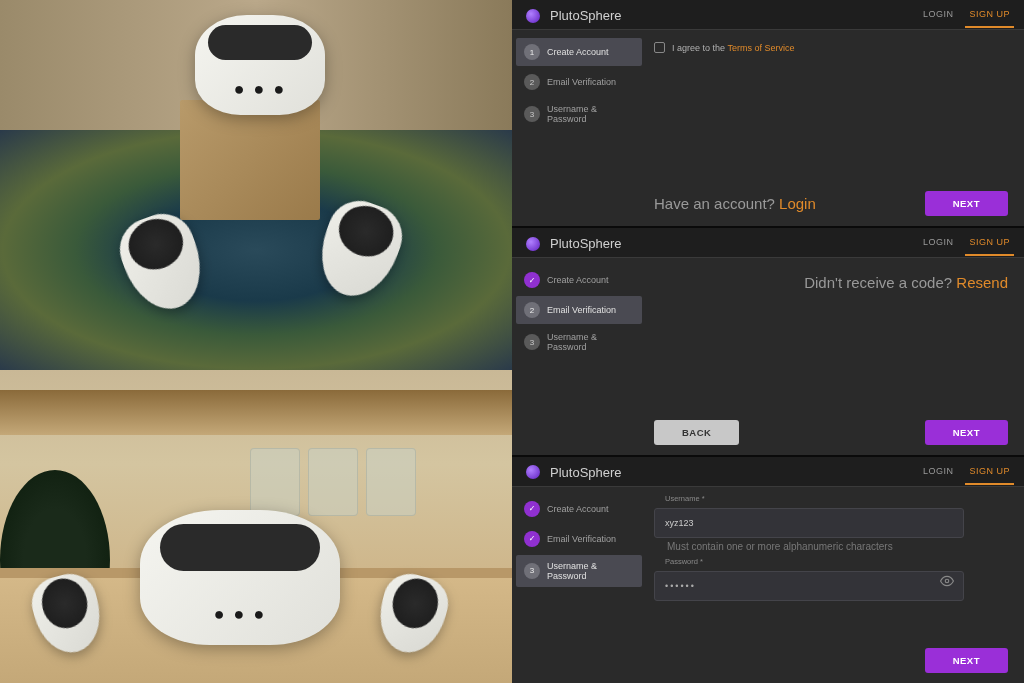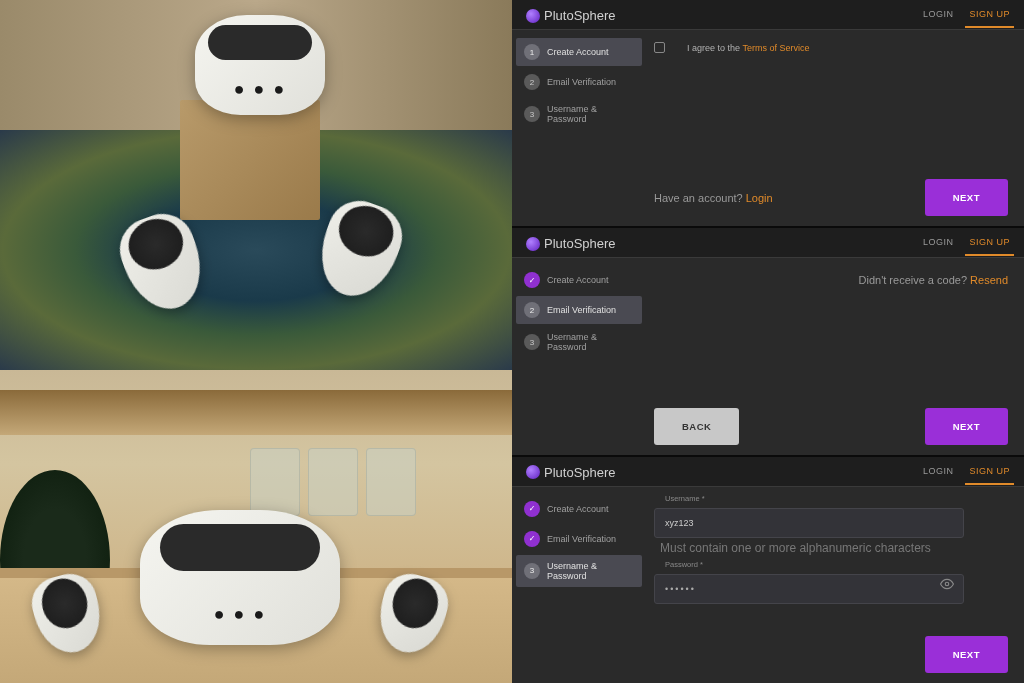--- a/index.html
+++ b/index.html
@@ -89,21 +89,21 @@
   }
   .panel-header {
     display: flex;
     align-items: center;
     justify-content: space-between;
     padding: 8px 14px 6px 14px;
     background: #1e1e1e;
     border-bottom: 1px solid #3a3a3a;
   }
   .brand {
-    display: flex; align-items: center; gap: 4px;
+    display: flex; align-items: center; gap: 10px;
     color: #d0d0d0; font-size: 13px; font-weight: 500;
   }
   .brand-icon {
     width: 14px; height: 14px; border-radius: 50%;
     background: radial-gradient(circle at 35% 35%, #b080ff 0%, #6020c0 100%);
   }
   .header-links { display: flex; gap: 16px; font-size: 9px; }
   .link-login { color: #999; letter-spacing: 0.5px; cursor: pointer; }
   .link-signup { color: #e08a2a; letter-spacing: 0.5px; cursor: pointer; position: relative; padding-bottom: 3px; }
   .link-signup::after { content:''; position:absolute; bottom:-6px; left:-4px; right:-4px; height:2px; background:#e08a2a; }
@@ -139,37 +139,37 @@
     padding: 9px 10px; color: #888; font-size: 9px; width: 210px;
     margin-bottom: 8px;
   }
   .input-wide { width: 310px; position: relative; margin-top: 9px; }
   .input-wrap { position: relative; width: 310px; margin-bottom: 3px; }
   .input-wrap .input { width: 100%; margin-bottom: 0;}
   .float-label {
     position: absolute; top: -5px; left: 8px; font-size: 7.5px;
     background: #2a2a2a; padding: 0 3px; color: #888;
   }
-  .helper { font-size: 12px; color: #777; margin-bottom: 10px; margin-left: 6px; }
+  .helper { font-size: 10px; color: #777; margin-bottom: 10px; margin-left: 13px; }
   .check-row {
-    display: flex; align-items: center; gap: 22px; font-size: 9px;
+    display: flex; align-items: center; gap: 7px; font-size: 9px;
     color: #b0b0b0; margin-bottom: 6px;
   }
   .checkbox {
     width: 11px; height: 11px; border: 1px solid #888; border-radius: 2px;
     background: transparent; cursor: pointer; flex-shrink: 0;
   }
   .link-accent { color: #e08a2a; cursor: pointer; }
   .footer-row {
     margin-top: auto; display: flex; align-items: center; justify-content: space-between;
     padding-top: 8px;
   }
-  .have-account { font-size: 11px; color: #999; }
+  .have-account { font-size: 15px; color: #999; }
   .btn {
-    padding: 13px 28px; border-radius: 3px; font-size: 9.5px;
+    padding: 7px 28px; border-radius: 3px; font-size: 9.5px;
     font-weight: 600; letter-spacing: 0.5px; border: none; cursor: pointer;
   }
   .btn-next { background: #9a2fd8; color: #fff; }
   .btn-back { background: #c8c8c8; color: #333; }
   .eye-icon {
     position: absolute; right: 10px; top: 50%; transform: translateY(-50%);
     width: 14px; height: 14px; color: #888; font-size: 12px;
     display: flex; align-items: center; justify-content: center;
   }
   .pw-dots { letter-spacing: 2px; color: #aaa; }

